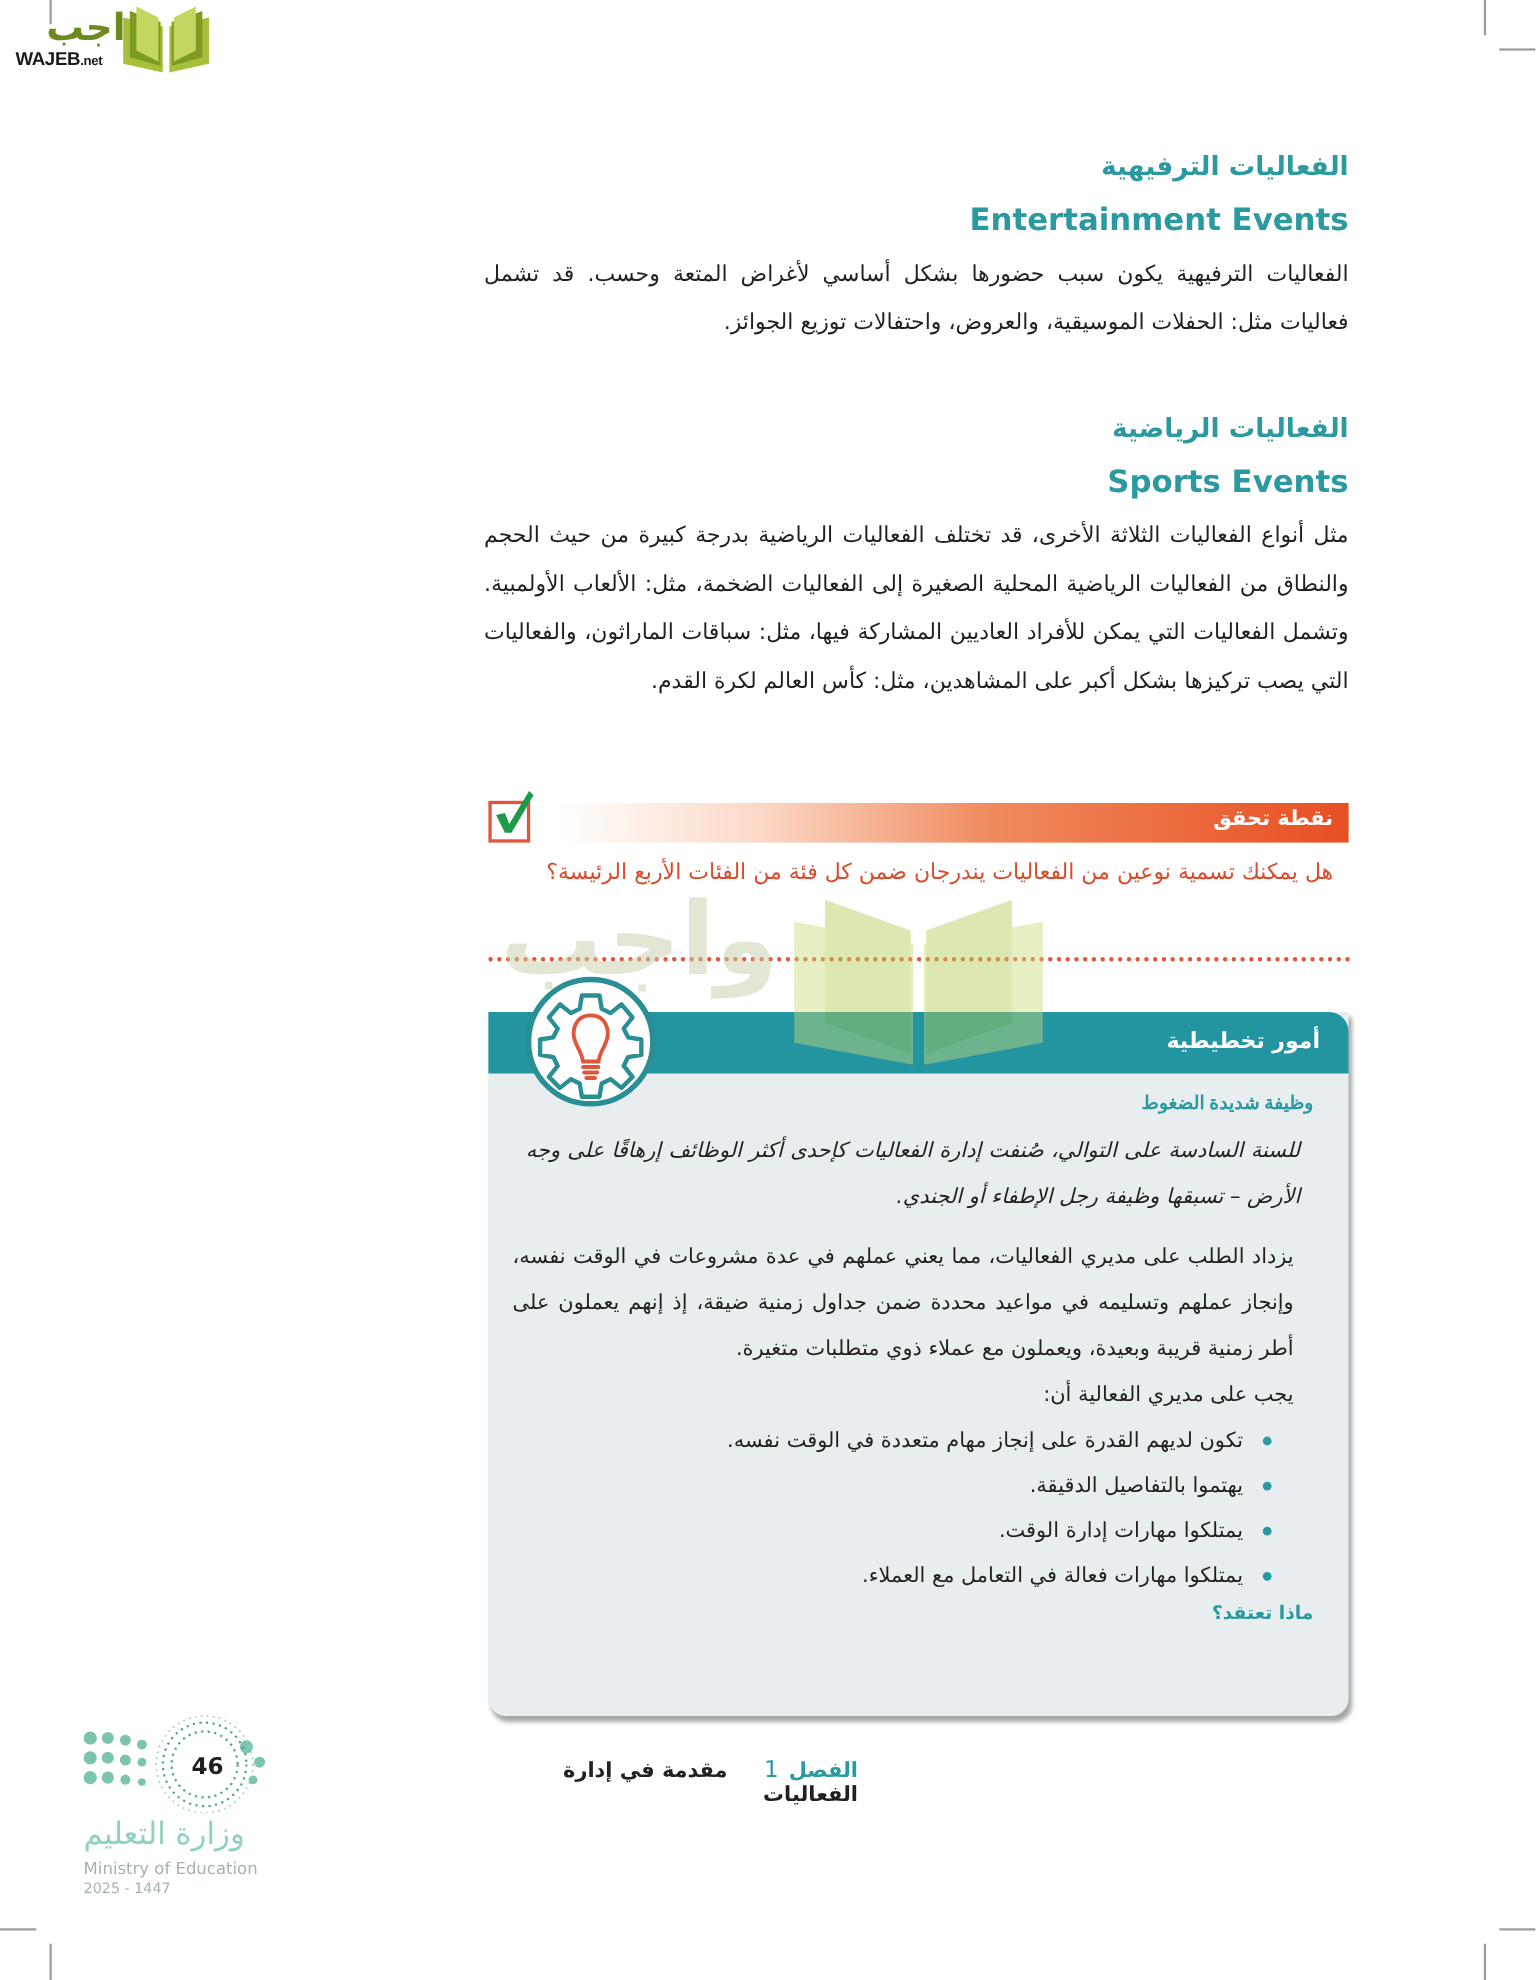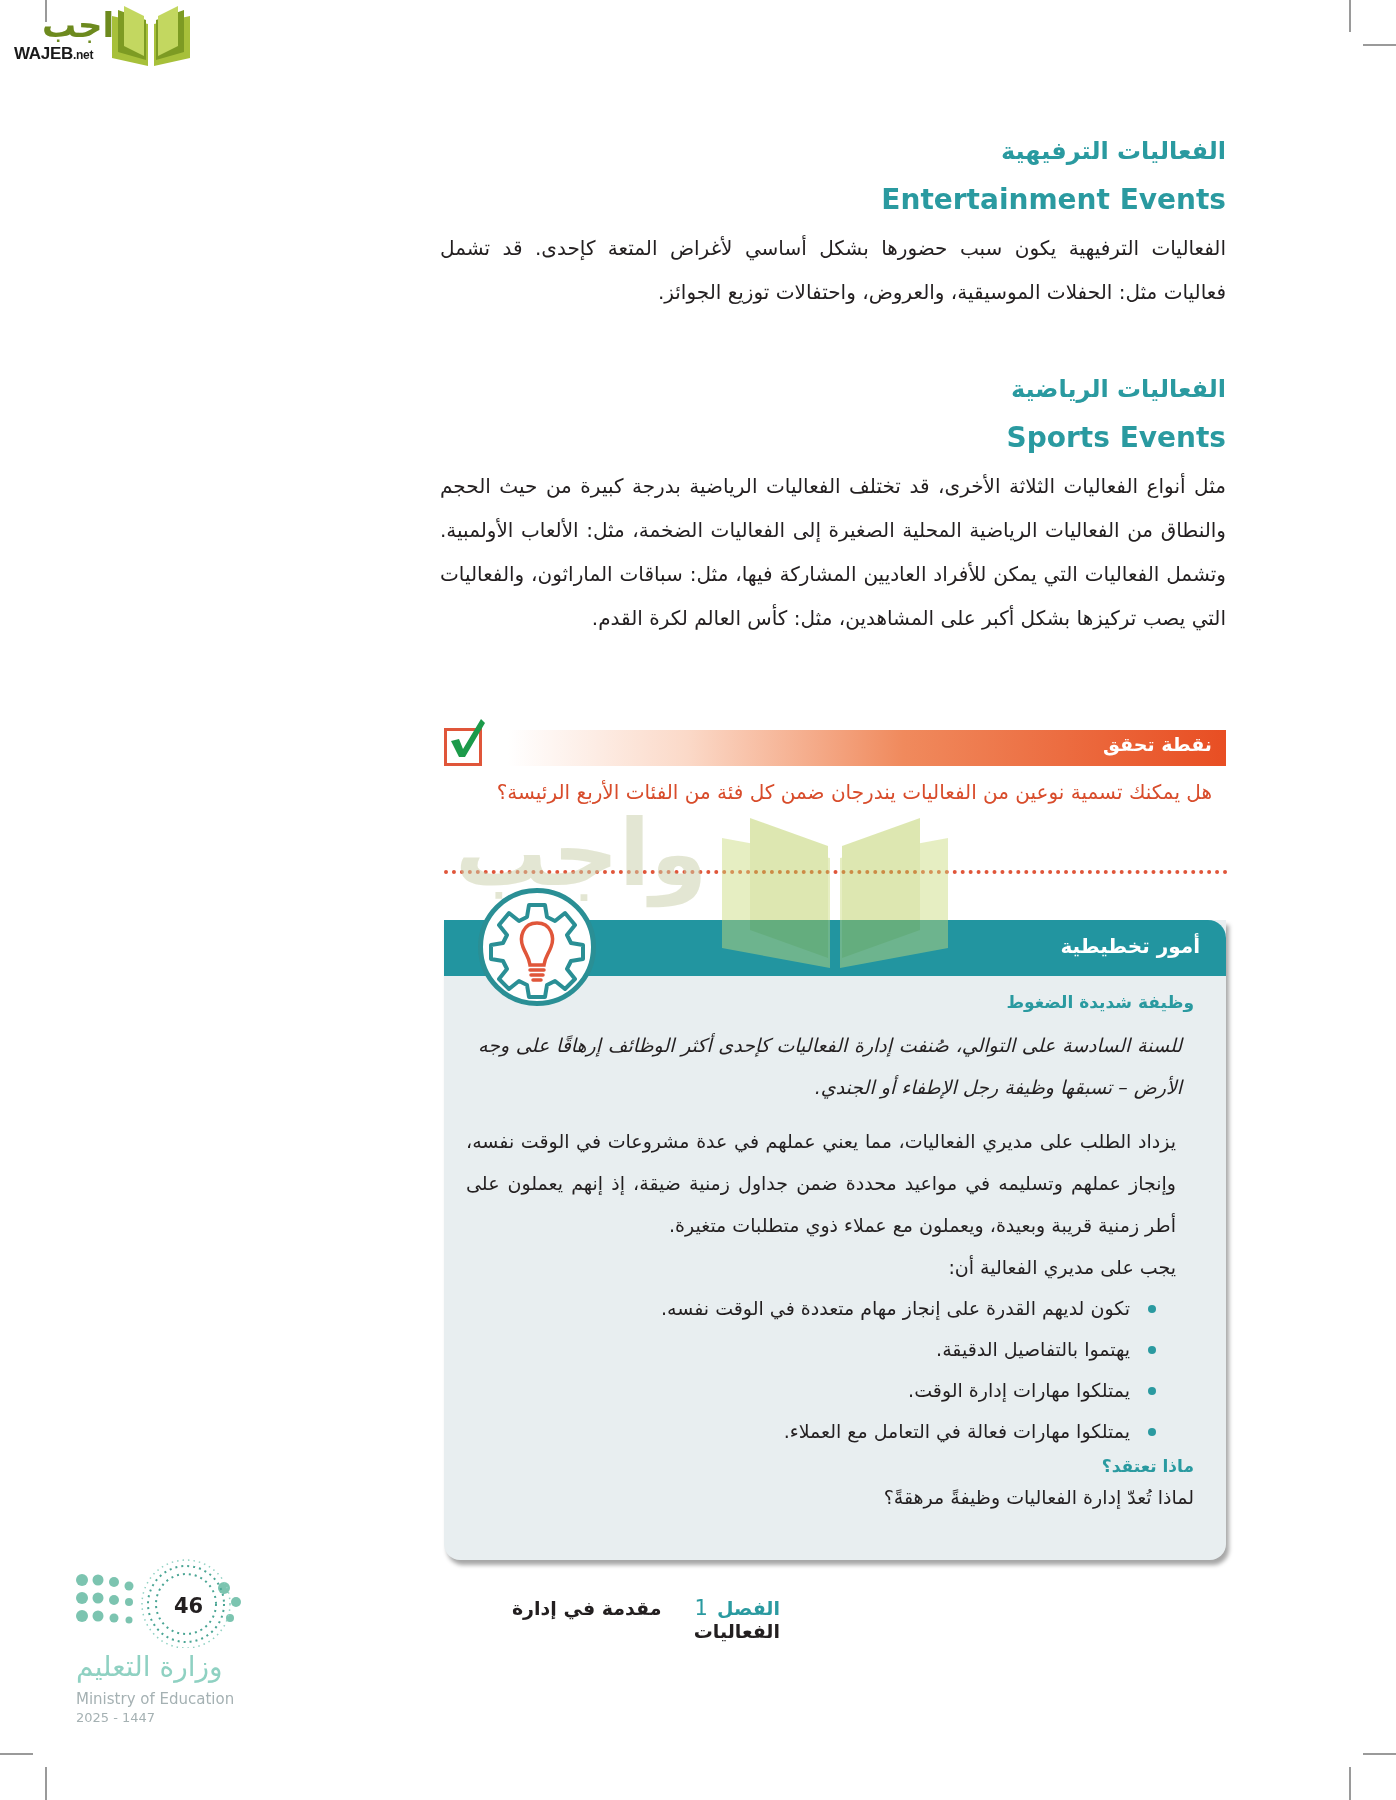--- a/index.html
+++ b/index.html
@@ -195,21 +195,21 @@
     <path d="M10 4 L38 14 L38 54 L10 46 Z" fill="#7d9b23"></path>
     <path d="M76 4 L48 14 L48 54 L76 46 Z" fill="#7d9b23"></path>
     <path d="M16 0 L36 10 L36 50 L16 40 Z" fill="#c3d760"></path>
     <path d="M70 0 L50 10 L50 50 L70 40 Z" fill="#c3d760"></path>
   </svg>
 </div>
 
 <div class="abs rtl" style="left:440px; top:134px; width:786px;">
   <div class="sec-title-ar">الفعاليات الترفيهية</div>
   <div class="sec-title-en" style="margin-top:14px;">Entertainment Events</div>
-  <p class="body-text" style="margin:8px 0 0 0;">الفعاليات الترفيهية يكون سبب حضورها بشكل أساسي لأغراض المتعة كإحدى. قد تشمل فعاليات مثل: الحفلات الموسيقية، والعروض، واحتفالات توزيع الجوائز.</p>
+  <p class="body-text" style="margin:8px 0 0 0;">الفعاليات الترفيهية يكون سبب حضورها بشكل أساسي لأغراض المتعة وحسب. قد تشمل فعاليات مثل: الحفلات الموسيقية، والعروض، واحتفالات توزيع الجوائز.</p>
 </div>
 
 <div class="abs rtl" style="left:440px; top:372px; width:786px;">
   <div class="sec-title-ar">الفعاليات الرياضية</div>
   <div class="sec-title-en" style="margin-top:14px;">Sports Events</div>
   <p class="body-text" style="margin:8px 0 0 0;">مثل أنواع الفعاليات الثلاثة الأخرى، قد تختلف الفعاليات الرياضية بدرجة كبيرة من حيث الحجم والنطاق من الفعاليات الرياضية المحلية الصغيرة إلى الفعاليات الضخمة، مثل: الألعاب الأولمبية. وتشمل الفعاليات التي يمكن للأفراد العاديين المشاركة فيها، مثل: سباقات الماراثون، والفعاليات التي يصب تركيزها بشكل أكبر على المشاهدين، مثل: كأس العالم لكرة القدم.</p>
 </div>
 
 <div class="abs check-box">
   <svg width="44" height="44" viewBox="0 0 44 44" style="position:absolute; left:-2px; top:-14px;">
@@ -247,32 +247,31 @@
     <g fill="none" stroke="#e0563a" stroke-width="3.5" stroke-linecap="round">
       <path d="M54 30 C40 30 36 44 40 54 C43 62 46 64 47 72 L61 72 C62 64 65 62 68 54 C72 44 68 30 54 30 Z"></path>
       <path d="M47 77 L61 77"></path>
       <path d="M48 82 L60 82"></path>
       <path d="M50 87 L58 87"></path>
     </g>
   </svg>
 </div>
 
 <div class="abs rtl" style="left:466px; top:992px; width:728px;">
-  <div class="plan-subtitle" style="margin-bottom:12px;">وظيفة شديدة الضغوط</div>
+  <div class="plan-subtitle" style="margin-bottom:12px;font-family:Liberation Serif, serif;">وظيفة شديدة الضغوط</div>
   <p class="plan-text" style="margin:12px; text-align:justify; text-align-last:right;font-style:italic;">للسنة السادسة على التوالي، صُنفت إدارة الفعاليات كإحدى أكثر الوظائف إرهاقًا على وجه الأرض – تسبقها وظيفة رجل الإطفاء أو الجندي.</p>
   <p class="plan-text" style="margin:0; padding-right:18px; text-align:justify; text-align-last:right;">يزداد الطلب على مديري الفعاليات، مما يعني عملهم في عدة مشروعات في الوقت نفسه، وإنجاز عملهم وتسليمه في مواعيد محددة ضمن جداول زمنية ضيقة، إذ إنهم يعملون على أطر زمنية قريبة وبعيدة، ويعملون مع عملاء ذوي متطلبات متغيرة.</p>
   <div class="plan-text" style="padding-right:18px;">يجب على مديري الفعالية أن:</div>
   <ul class="bullet-list" style="padding-right:38px;text-align:right;">
     <li><span class="bullet-dot"></span><span>تكون لديهم القدرة على إنجاز مهام متعددة في الوقت نفسه.</span></li>
     <li><span class="bullet-dot"></span><span>يهتموا بالتفاصيل الدقيقة.</span></li>
     <li><span class="bullet-dot"></span><span>يمتلكوا مهارات إدارة الوقت.</span></li>
     <li><span class="bullet-dot"></span><span>يمتلكوا مهارات فعالة في التعامل مع العملاء.</span></li>
   </ul>
   <div class="plan-subtitle" style="margin-top:4px;">ماذا تعتقد؟</div>
-  <div class="plan-text">لماذا تُعدّ إدارة الفعاليات وظيفةً مرهقةً؟</div>
 </div>
 
 <div class="abs footer">
   <span class="footer-chapter">الفصل</span>
   <span class="footer-num">1</span>
   <span class="footer-title">مقدمة في إدارة الفعاليات</span>
 </div>
 
 <div class="abs ministry">
   <svg width="180" height="90" viewBox="0 0 180 90" style="position:absolute; left:0; top:0;">

